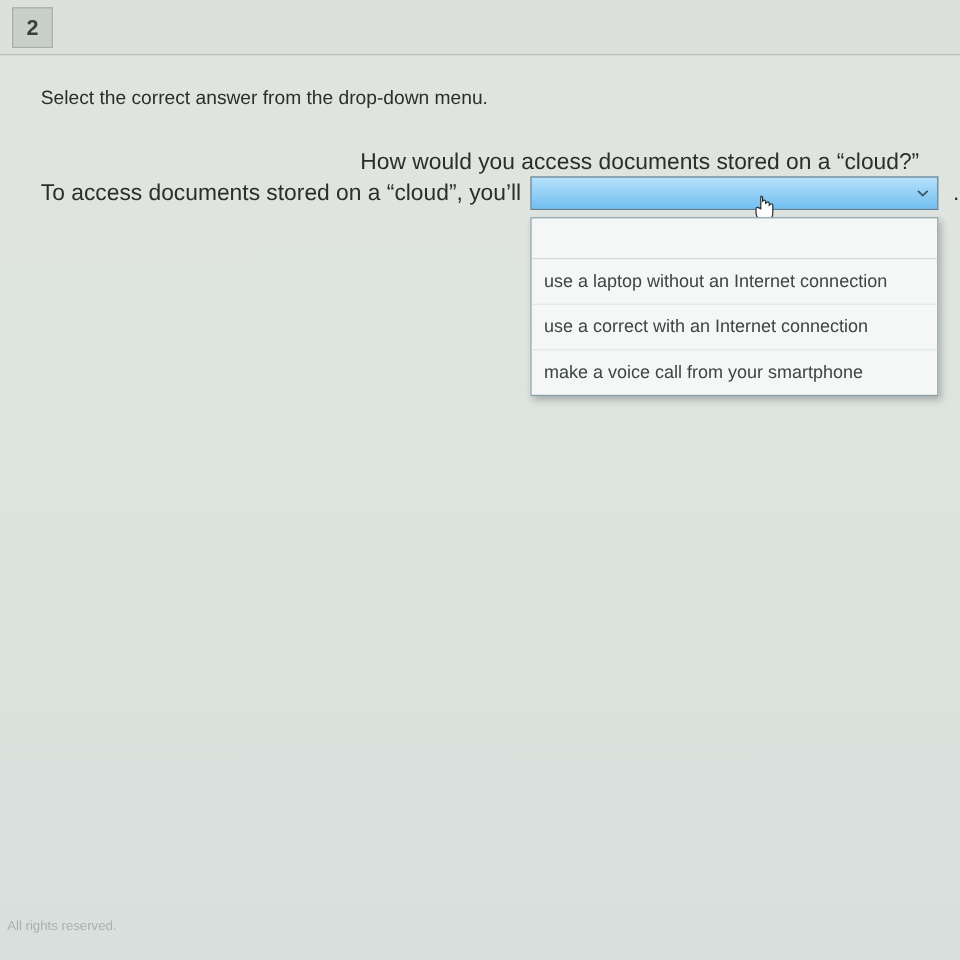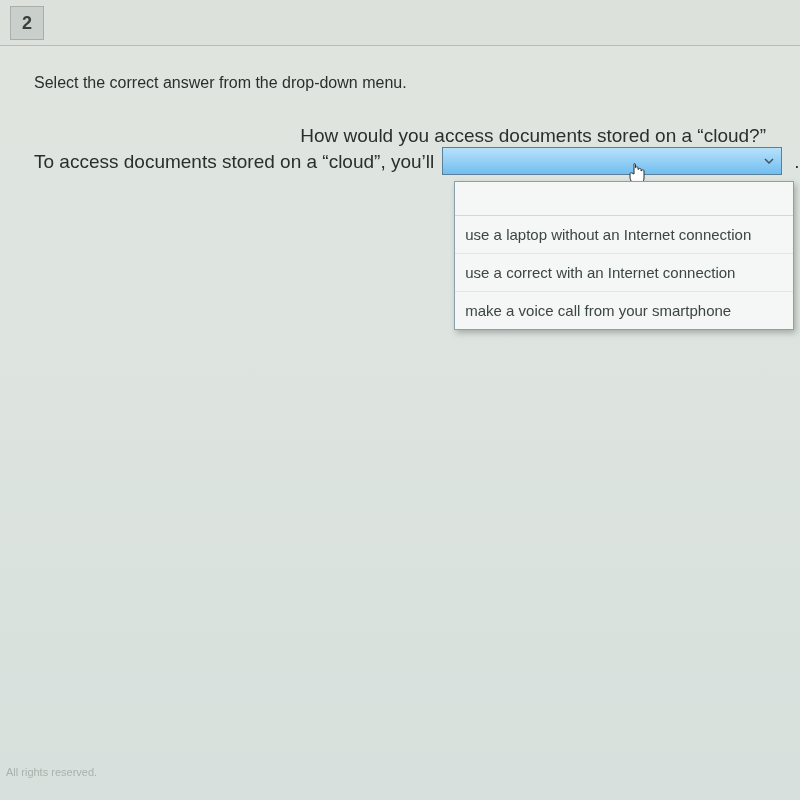--- a/index.html
+++ b/index.html
@@ -87,21 +87,21 @@
       color: #3b5363;
       font-size: 11px;
     }
     .period {
       padding-top: 4px;
       margin-left: 4px;
     }
     .dropdown-panel {
       position: absolute;
       top: 34px;
-      left: 12px;
+      left: 0;
       width: 340px;
       background: #f4f7f5;
       border: 1px solid #8aa0aa;
       box-shadow: 2px 3px 6px rgba(0,0,0,0.25);
     }
     .dropdown-blank {
       height: 34px;
       border-bottom: 1px solid #d2d8d4;
     }
     .dropdown-option {

